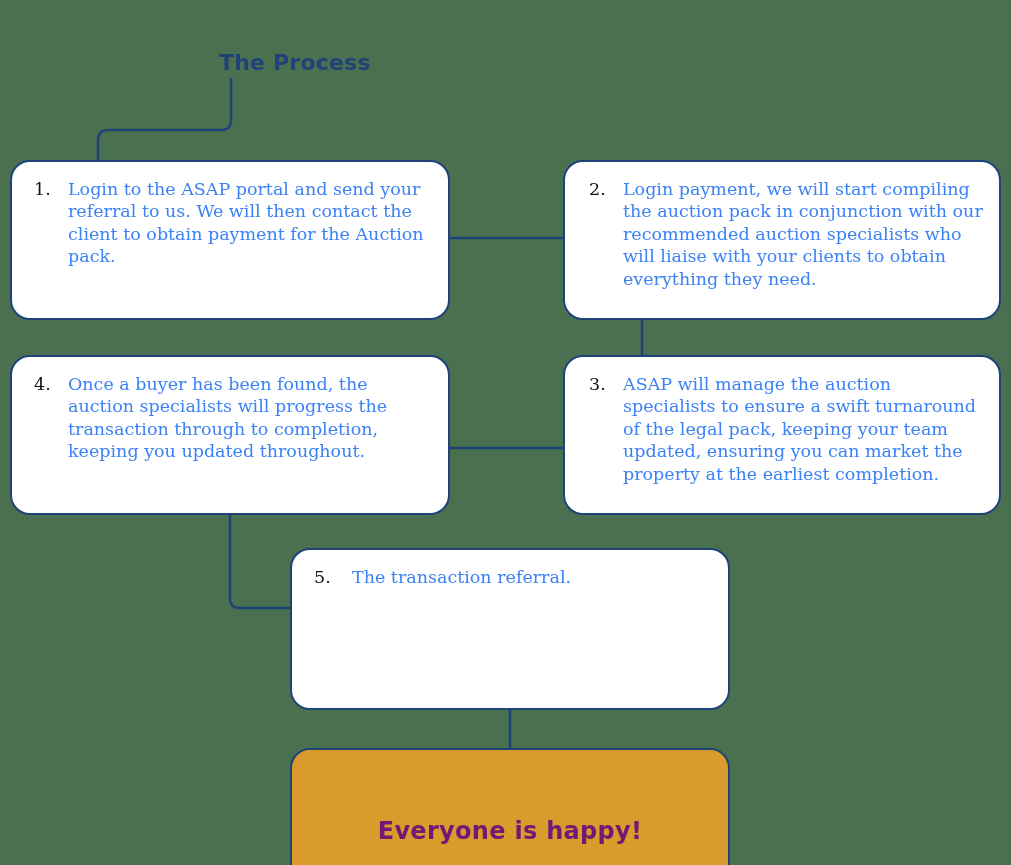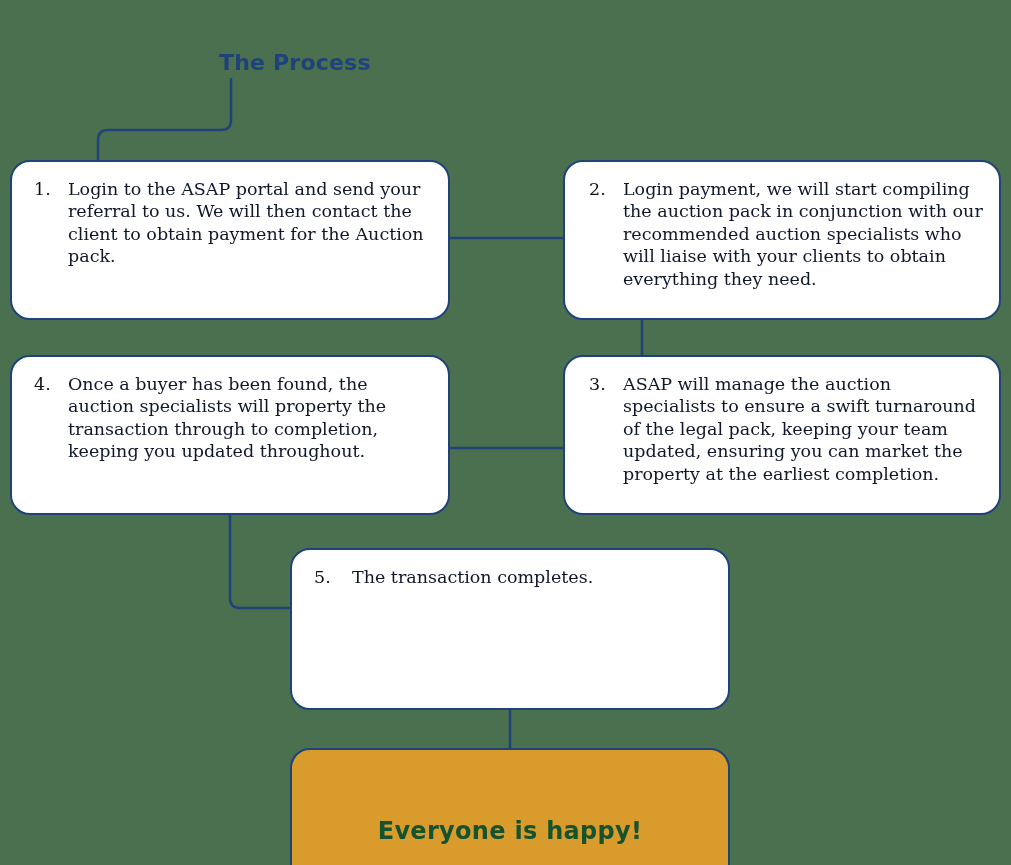--- a/index.html
+++ b/index.html
@@ -59,21 +59,21 @@
   .node-num {
     flex: 0 0 auto;
     width: 34px;
     color: #111111;
     font-size: 17.5px;
     line-height: 22.4px;
     font-family: "DejaVu Serif", "Liberation Serif", serif;
   }
   .node-text {
     flex: 1 1 auto;
-    color: #0f172a;
+    color: #3b82f6;
     font-size: 17.5px;
     line-height: 22.4px;
     font-family: "DejaVu Serif", "Liberation Serif", serif;
   }
 
   
   #box1 { left: 10px;  top: 112px; width: 440px; height: 160px; }
   #box2 { left: 563px; top: 112px; width: 438px; height: 160px; }
   #box4 { left: 10px;  top: 307px; width: 440px; height: 160px; }
   #box3 { left: 563px; top: 307px; width: 438px; height: 160px; }
@@ -92,21 +92,21 @@
     height: 165px;
     background: #d99b2b;
     border: 2.5px solid #1f4379;
     border-radius: 20px;
     box-sizing: border-box;
     display: flex;
     align-items: center;
     justify-content: center;
   }
   .final-text {
-    color: #14532d;
+    color: #701a75;
     font-family: "DejaVu Sans", "Liberation Sans", sans-serif;
     font-weight: bold;
     font-size: 24px;
     letter-spacing: 0.3px;
     white-space: nowrap;
   }
 </style>
 </head>
 <body>
 
@@ -139,35 +139,35 @@
   <div class="node" id="box2">
     <div class="node-inner">
       <span class="node-num">2.</span>
       <span class="node-text">Login payment, we will start compiling the auction pack in conjunction with our recommended auction specialists who will liaise with your clients to obtain everything they need.</span>
     </div>
   </div>
 
   <div class="node" id="box4">
     <div class="node-inner">
       <span class="node-num">4.</span>
-      <span class="node-text">Once a buyer has been found, the auction specialists will property the transaction through to completion, keeping you updated throughout.</span>
+      <span class="node-text">Once a buyer has been found, the auction specialists will progress the transaction through to completion, keeping you updated throughout.</span>
     </div>
   </div>
 
   <div class="node" id="box3">
     <div class="node-inner">
       <span class="node-num">3.</span>
       <span class="node-text">ASAP will manage the auction specialists to ensure a swift turnaround of the legal pack, keeping your team updated, ensuring you can market the property at the earliest completion.</span>
     </div>
   </div>
 
   <div class="node" id="box5">
     <div class="node-inner">
       <span class="node-num">5.</span>
-      <span class="node-text">The transaction completes.</span>
+      <span class="node-text">The transaction referral.</span>
     </div>
   </div>
 
   <div id="boxFinal">
     <span class="final-text">Everyone is happy!</span>
   </div>
 
 </div>
 
 </body></html>

